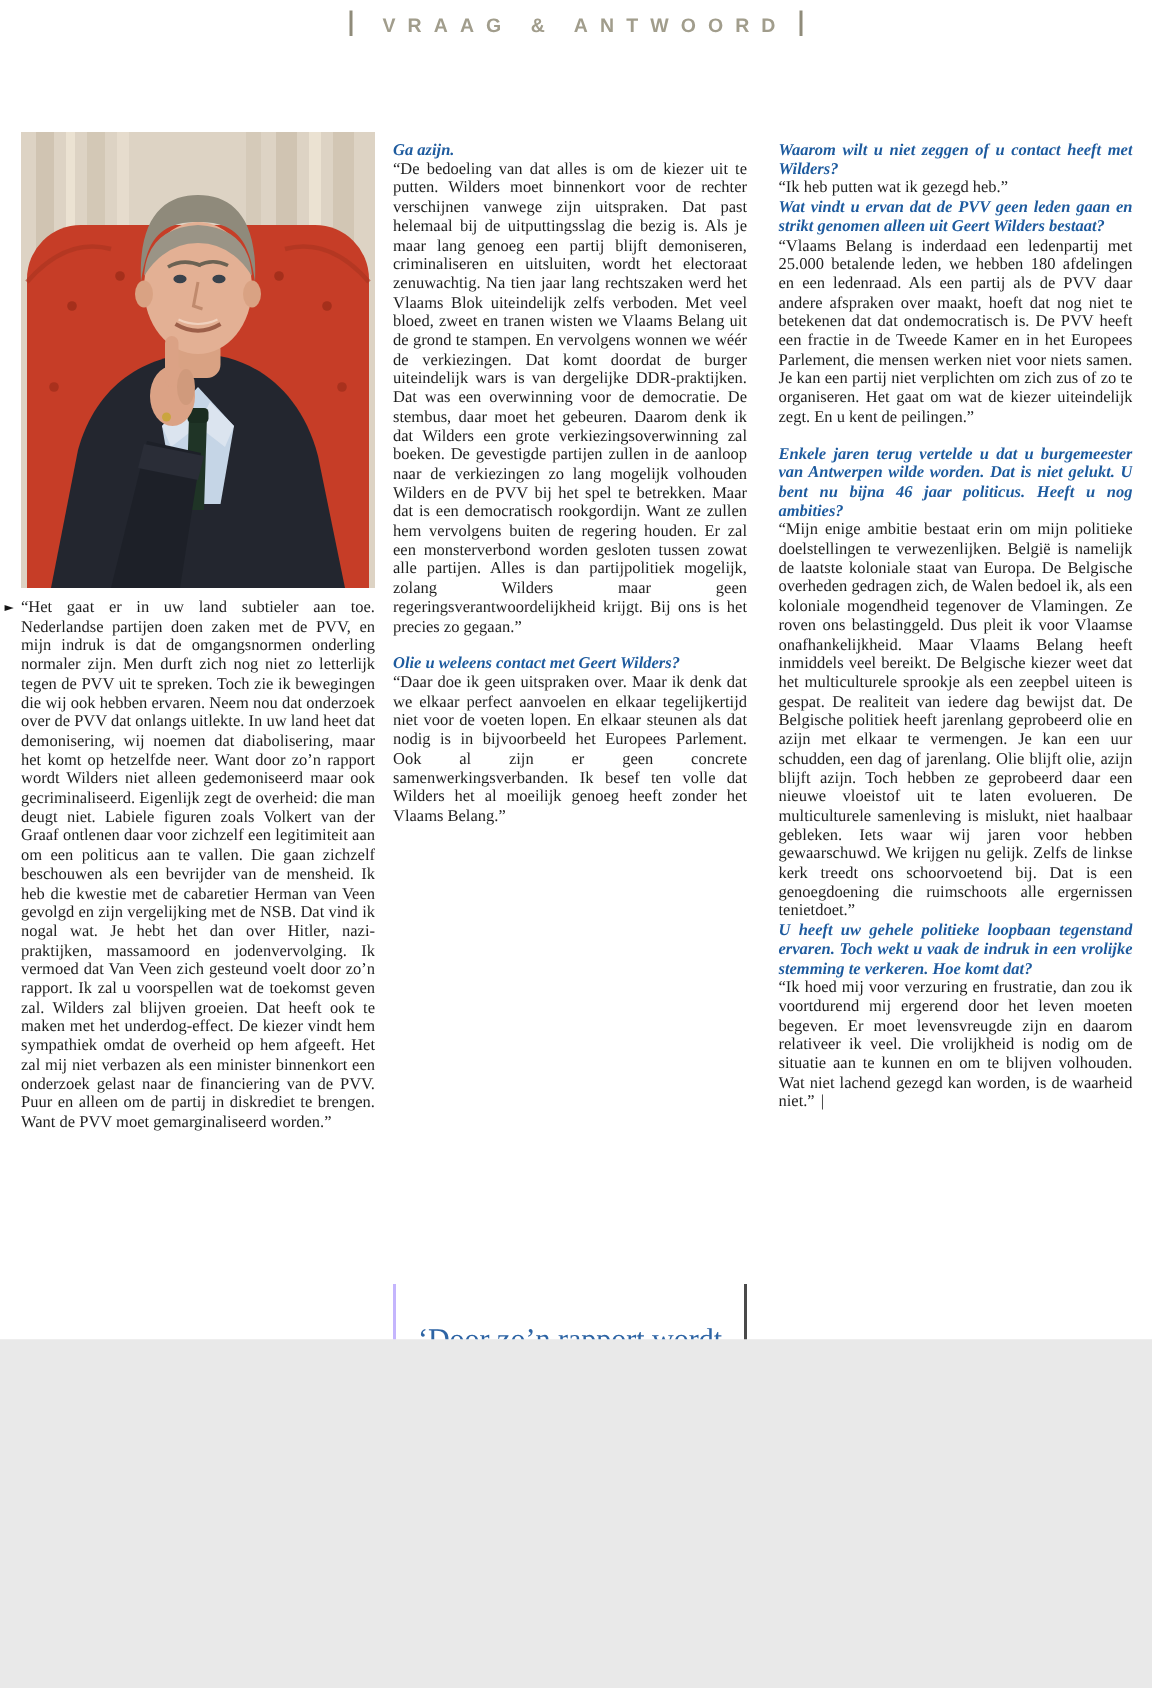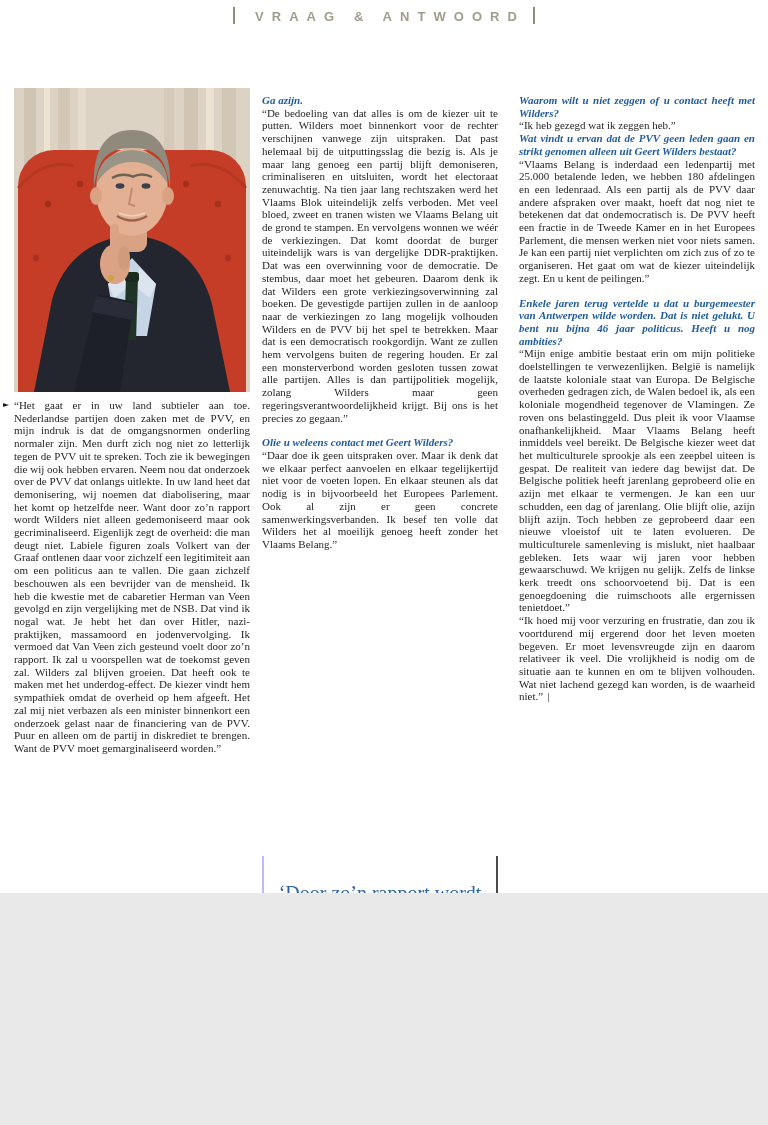--- a/index.html
+++ b/index.html
@@ -139,25 +139,26 @@
     <p class="q">Ga azijn.</p>
     <p>“De bedoeling van dat alles is om de kiezer uit te putten. Wilders moet binnenkort voor de rechter verschijnen vanwege zijn uitspraken. Dat past helemaal bij de uitputtingsslag die bezig is. Als je maar lang genoeg een partij blijft demoniseren, criminaliseren en uitsluiten, wordt het electoraat zenuwachtig. Na tien jaar lang rechtszaken werd het Vlaams Blok uiteindelijk zelfs verboden. Met veel bloed, zweet en tranen wisten we Vlaams Belang uit de grond te stampen. En vervolgens wonnen we wéér de verkiezingen. Dat komt doordat de burger uiteindelijk wars is van dergelijke DDR-praktijken. Dat was een overwinning voor de democratie. De stembus, daar moet het gebeuren. Daarom denk ik dat Wilders een grote verkiezingsoverwinning zal boeken. De gevestigde partijen zullen in de aanloop naar de verkiezingen zo lang mogelijk volhouden Wilders en de PVV bij het spel te betrekken. Maar dat is een democratisch rookgordijn. Want ze zullen hem vervolgens buiten de regering houden. Er zal een monsterverbond worden gesloten tussen zowat alle partijen. Alles is dan partijpolitiek mogelijk, zolang Wilders maar geen regeringsverantwoordelijkheid krijgt. Bij ons is het precies zo gegaan.”</p>
     <p class="q gap">Olie u weleens contact met Geert Wilders?</p>
     <p>“Daar doe ik geen uitspraken over. Maar ik denk dat we elkaar perfect aanvoelen en elkaar tegelijkertijd niet voor de voeten lopen. En elkaar steunen als dat nodig is in bijvoorbeeld het Europees Parlement. Ook al zijn er geen concrete samenwerkingsverbanden. Ik besef ten volle dat Wilders het al moeilijk genoeg heeft zonder het Vlaams Belang.”</p>
   </div>
 
   <div class="pull-quote">‘Door zo’n rapport wordt Wilders gecriminaliseerd; eigenlijk zegt de overheid: die man deugt niet’</div>
 
   <div class="col col-right">
     <p class="q">Waarom wilt u niet zeggen of u contact heeft met Wilders?</p>
-    <p>“Ik heb gezegd wat ik zeggen heb.”</p>
+    <p>“Ik heb putten wat ik gezegd heb.”</p>
     <p class="q">Wat vindt u ervan dat de PVV geen leden gaan en strikt genomen alleen uit Geert Wilders bestaat?</p>
     <p>“Vlaams Belang is inderdaad een ledenpartij met 25.000 betalende leden, we hebben 180 afdelingen en een ledenraad. Als een partij als de PVV daar andere afspraken over maakt, hoeft dat nog niet te betekenen dat dat ondemocratisch is. De PVV heeft een fractie in de Tweede Kamer en in het Europees Parlement, die mensen werken niet voor niets samen. Je kan een partij niet verplichten om zich zus of zo te organiseren. Het gaat om wat de kiezer uiteindelijk zegt. En u kent de peilingen.”</p>
     <p class="q gap">Enkele jaren terug vertelde u dat u burgemeester van Antwerpen wilde worden. Dat is niet gelukt. U bent nu bijna 46 jaar politicus. Heeft u nog ambities?</p>
     <p>“Mijn enige ambitie bestaat erin om mijn politieke doelstellingen te verwezenlijken. België is namelijk de laatste koloniale staat van Europa. De Belgische overheden gedragen zich, de Walen bedoel ik, als een koloniale mogendheid tegenover de Vlamingen. Ze roven ons belastinggeld. Dus pleit ik voor Vlaamse onafhankelijkheid. Maar Vlaams Belang heeft inmiddels veel bereikt. De Belgische kiezer weet dat het multiculturele sprookje als een zeepbel uiteen is gespat. De realiteit van iedere dag bewijst dat. De Belgische politiek heeft jarenlang geprobeerd olie en azijn met elkaar te vermengen. Je kan een uur schudden, een dag of jarenlang. Olie blijft olie, azijn blijft azijn. Toch hebben ze geprobeerd daar een nieuwe vloeistof uit te laten evolueren. De multiculturele samenleving is mislukt, niet haalbaar gebleken. Iets waar wij jaren voor hebben gewaarschuwd. We krijgen nu gelijk. Zelfs de linkse kerk treedt ons schoorvoetend bij. Dat is een genoegdoening die ruimschoots alle ergernissen tenietdoet.”</p>
+    <p class="q">U heeft uw gehele politieke loopbaan tegenstand ervaren. Toch wekt u vaak de indruk in een vrolijke stemming te verkeren. Hoe komt dat?</p>
     <p><span>“Ik hoed mij voor verzuring en frustratie, dan zou ik voortdurend mij ergerend door het leven moeten begeven. Er moet levensvreugde zijn en daarom relativeer ik veel. Die vrolijkheid is nodig om de situatie aan te kunnen en om te blijven volhouden. Wat niet lachend gezegd kan worden, is de waarheid niet.”</span><span class="end-mark">|</span></p>
   </div>
 
   <div class="page-num">20</div>
   <div class="footer-right">
     <span>20 november 2009</span><span class="mag">HP I DE TIJD</span>
   </div>
 
 </div>
 

